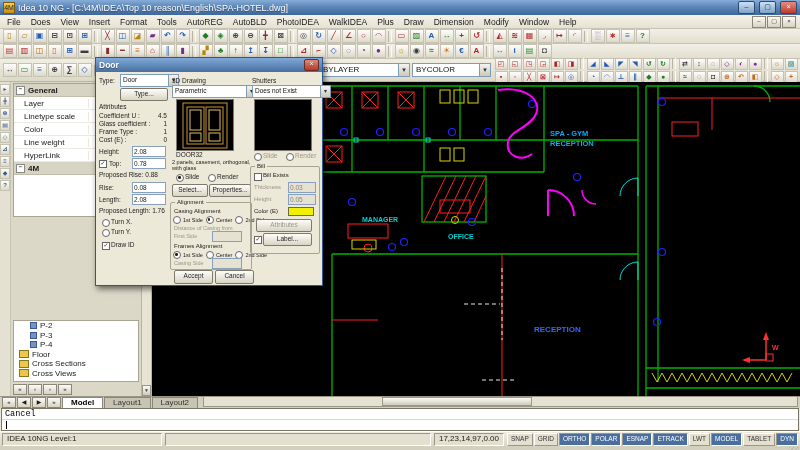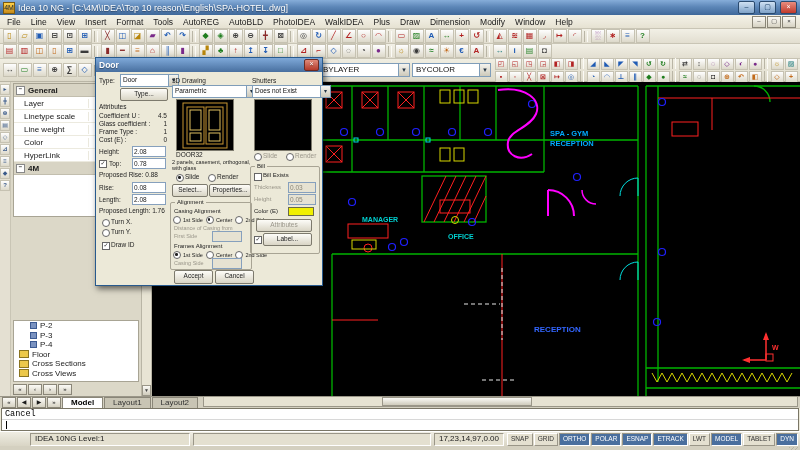--- a/index.html
+++ b/index.html
@@ -112,21 +112,21 @@
   .hthumb{position:absolute;left:30%;width:25%;top:0;bottom:0;background:linear-gradient(#fbfaf6,#cfcbbb);border:1px solid #9a9688;}
   .cmdline{height:21px;background:#fff;border:1px solid #7a7666;margin:0 1px;
     font-family:"Liberation Mono","DejaVu Sans Mono",monospace;font-size:8.5px;color:#000;}
   .cmd-history{height:10px;line-height:10px;padding-left:3px;border-bottom:1px solid #d8d8d8;}
   .cmd-input{height:10px;line-height:10px;padding-left:3px;display:flex;align-items:center;}
   .caret{width:1px;height:8px;background:#000;display:inline-block;margin-left:1px;}
   .statusbar{height:14px;display:flex;align-items:center;background:linear-gradient(#efede3,#d9d5c5);
     border-top:1px solid #fff;padding:0 2px;gap:3px;}
   .s-cell{border:1px solid;border-color:#9a9688 #fff #fff #9a9688;height:11px;line-height:10px;font-size:8px;
     padding:0 4px;background:#e4e0d0;white-space:nowrap;}
-  .s-left{width:150px;margin-left:28px;}
+  .s-left{width:150px;}
   .s-spacer{flex:1;border:1px solid;border-color:#9a9688 #fff #fff #9a9688;height:11px;background:#e4e0d0;}
   .toggles{display:flex;gap:1px;}
   .toggle{height:11px;line-height:10px;font-size:6.5px;padding:0 3px;border:1px solid;
     border-color:#fff #9a9688 #9a9688 #fff;background:#e4e0d0;color:#333;}
   .toggle.on{border-color:#9a9688 #fff #fff #9a9688;background:#4a6f9e;color:#fff;}
   .bottomfill{height:12px;background:#d4d0c0;position:relative;}
   .grip{position:absolute;right:1px;bottom:1px;width:10px;height:10px;
     background:repeating-linear-gradient(135deg,#b9b5a5 0 1px,transparent 1px 3px);}
 </style>
 </head>
@@ -138,21 +138,21 @@
     <div class="appicon">4M</div>
     <div class="wtitle">Idea 10 NG  -  [C:\4M\IDEA\Top 10 reason\English\SPA-HOTEL.dwg]</div>
     <div class="winbtn">–</div>
     <div class="winbtn">▢</div>
     <div class="winbtn close">×</div>
   </div>
 
   <div class="menubar">
 
   <div class="menu-item">File</div>
-      <div class="menu-item">Line</div>
+      <div class="menu-item">Does</div>
       <div class="menu-item">View</div>
       <div class="menu-item">Insert</div>
       <div class="menu-item">Format</div>
       <div class="menu-item">Tools</div>
       <div class="menu-item">AutoREG</div>
       <div class="menu-item">AutoBLD</div>
       <div class="menu-item">PhotoIDEA</div>
       <div class="menu-item">WalkIDEA</div>
       <div class="menu-item">Plus</div>
       <div class="menu-item">Draw</div>
@@ -355,25 +355,25 @@
             </div>
             <div class="pg-row">
               <span class="pg-label">Layer</span>
               <span class="pg-value"></span>
             </div>
             <div class="pg-row">
               <span class="pg-label">Linetype scale</span>
               <span class="pg-value"></span>
             </div>
             <div class="pg-row">
+              <span class="pg-label">Color</span>
+              <span class="pg-value"></span>
+            </div>
+            <div class="pg-row">
               <span class="pg-label">Line weight</span>
-              <span class="pg-value"></span>
-            </div>
-            <div class="pg-row">
-              <span class="pg-label">Color</span>
               <span class="pg-value"></span>
             </div>
             <div class="pg-row">
               <span class="pg-label">HyperLink</span>
               <span class="pg-value"></span>
             </div>
             <div class="pg-group">
               <span class="pg-exp">−</span>
               <span>4M</span>
             </div>

